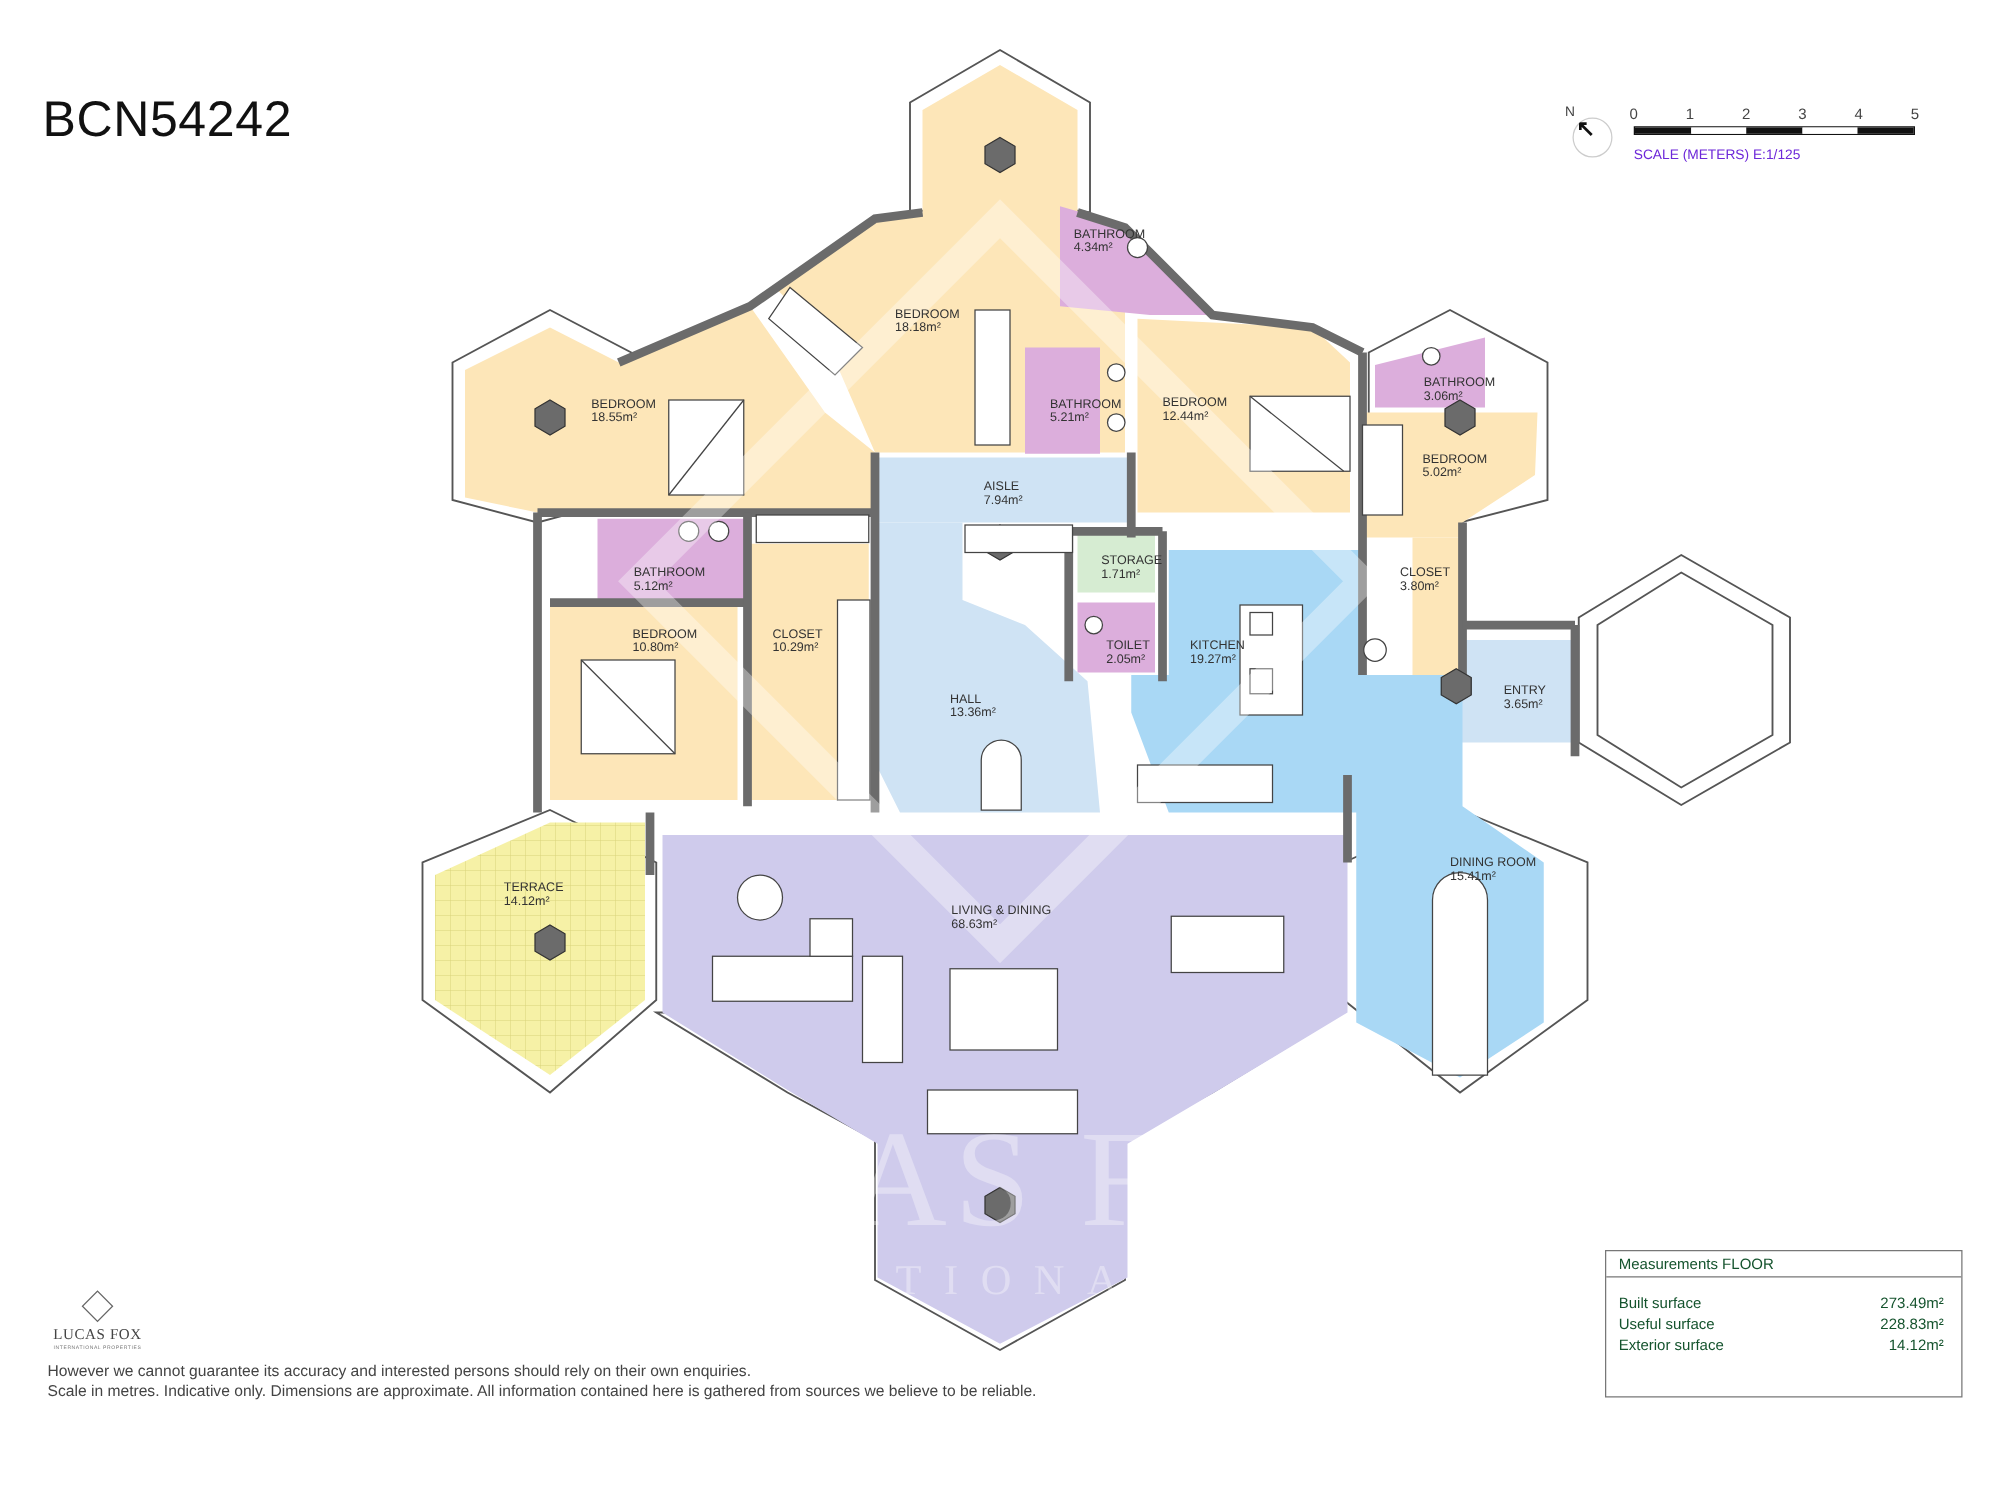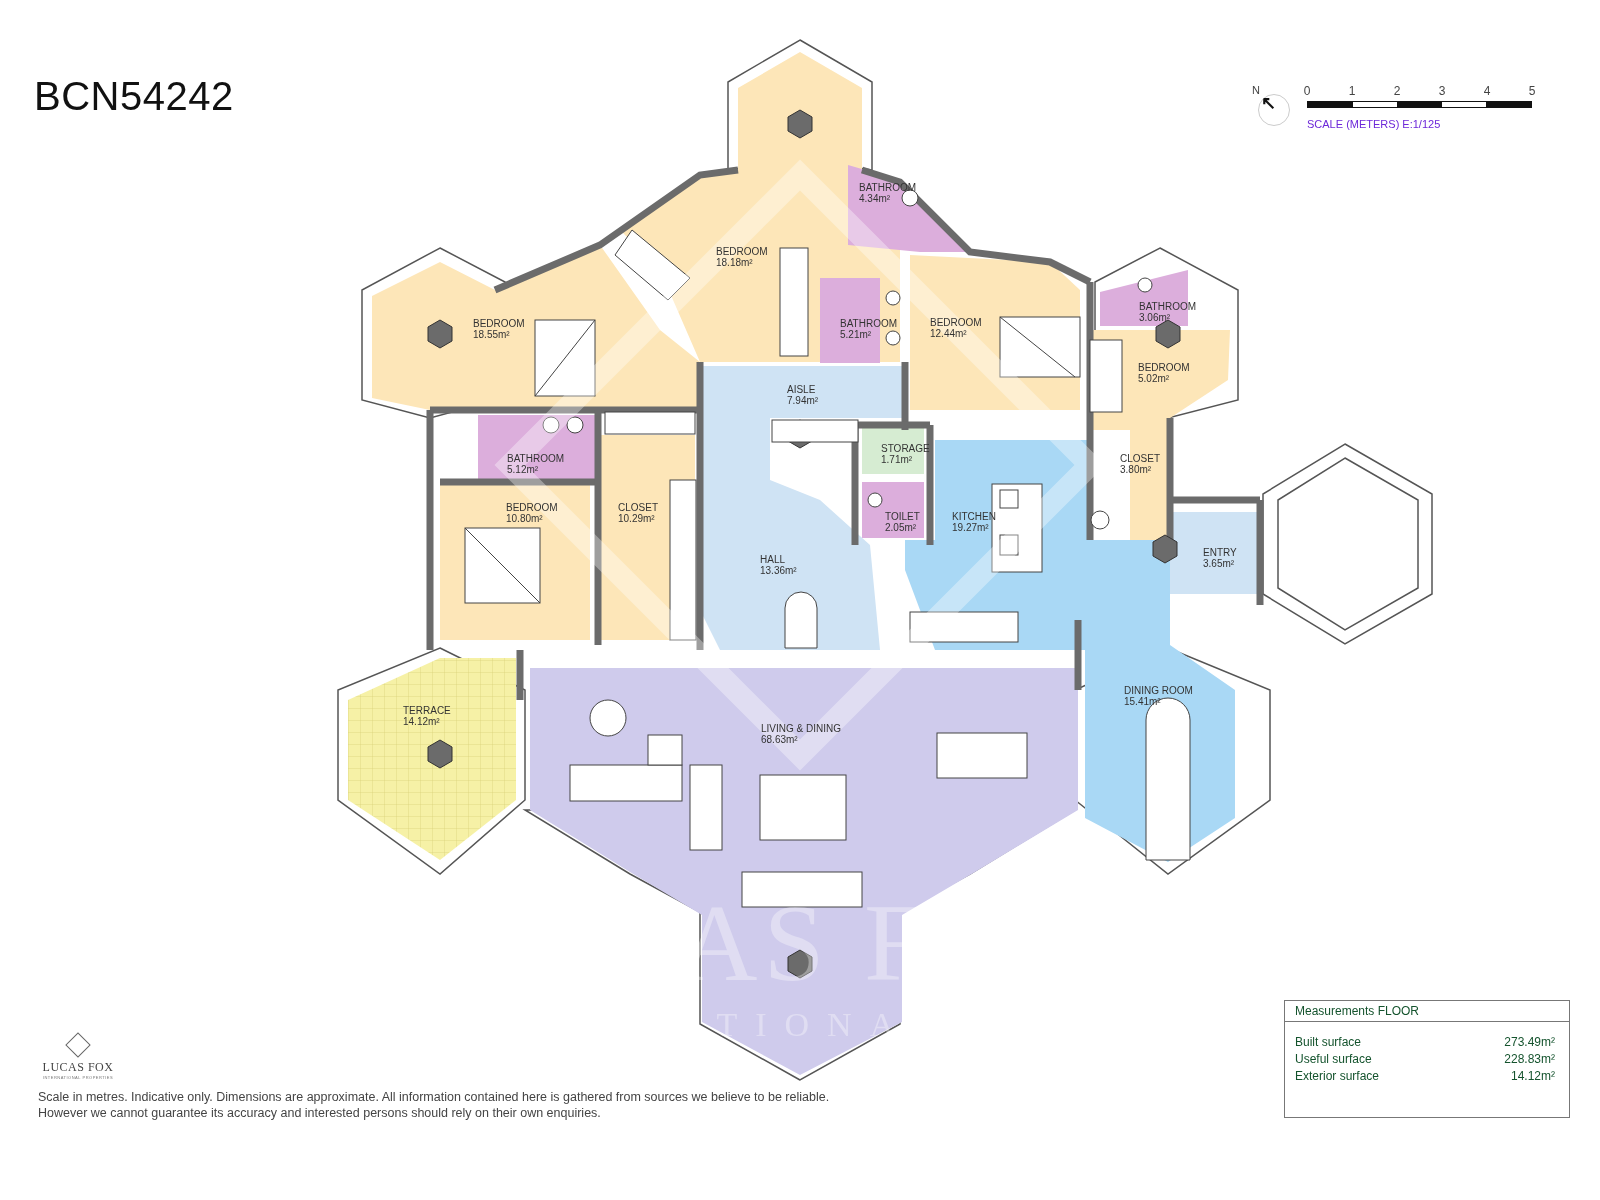--- a/index.html
+++ b/index.html
@@ -206,21 +206,21 @@
 <div class="room-label" style="left:787px;top:384px"><span>AISLE</span><span class="area">7.94m²</span></div>
 <div class="room-label" style="left:507px;top:453px"><span>BATHROOM</span><span class="area">5.12m²</span></div>
 <div class="room-label" style="left:881px;top:443px"><span>STORAGE</span><span class="area">1.71m²</span></div>
 <div class="room-label" style="left:1120px;top:453px"><span>CLOSET</span><span class="area">3.80m²</span></div>
 <div class="room-label" style="left:506px;top:502px"><span>BEDROOM</span><span class="area">10.80m²</span></div>
 <div class="room-label" style="left:618px;top:502px"><span>CLOSET</span><span class="area">10.29m²</span></div>
 <div class="room-label" style="left:885px;top:511px"><span>TOILET</span><span class="area">2.05m²</span></div>
 <div class="room-label" style="left:952px;top:511px"><span>KITCHEN</span><span class="area">19.27m²</span></div>
 <div class="room-label" style="left:760px;top:554px"><span>HALL</span><span class="area">13.36m²</span></div>
 <div class="room-label" style="left:1203px;top:547px"><span>ENTRY</span><span class="area">3.65m²</span></div>
-<div class="room-label" style="left:1124px;top:685px"><span>DINING ROOM</span><span class="area">15.41m²</span></div>
+<div class="room-label" style="left:1160px;top:685px"><span>DINING ROOM</span><span class="area">15.41m²</span></div>
 <div class="room-label" style="left:403px;top:705px"><span>TERRACE</span><span class="area">14.12m²</span></div>
 <div class="room-label" style="left:761px;top:723px"><span>LIVING &amp; DINING</span><span class="area">68.63m²</span></div>
 
 <div class="watermark" style="left:440px;top:880px;font-size:110px;letter-spacing:6px">LUCAS FOX</div>
 <div class="watermark" style="left:445px;top:1006px;font-size:34px;letter-spacing:18px">INTERNATIONAL PROPERTIES</div>
 
 <div class="measure">
   <div class="m-head">Measurements FLOOR</div>
   <div class="m-rows">
     <div class="m-row">
@@ -238,15 +238,15 @@
   </div>
 </div>
 
 <div class="logo">
   <div class="mark"></div>
   <div class="name">LUCAS FOX</div>
   <div class="sub">INTERNATIONAL PROPERTIES</div>
 </div>
 
 <div class="disclaimer">
+  <div>However we cannot guarantee its accuracy and interested persons should rely on their own enquiries.</div>
   <div>Scale in metres. Indicative only. Dimensions are approximate. All information contained here is gathered from sources we believe to be reliable.</div>
-  <div>However we cannot guarantee its accuracy and interested persons should rely on their own enquiries.</div>
 </div>
 
 </body></html>

